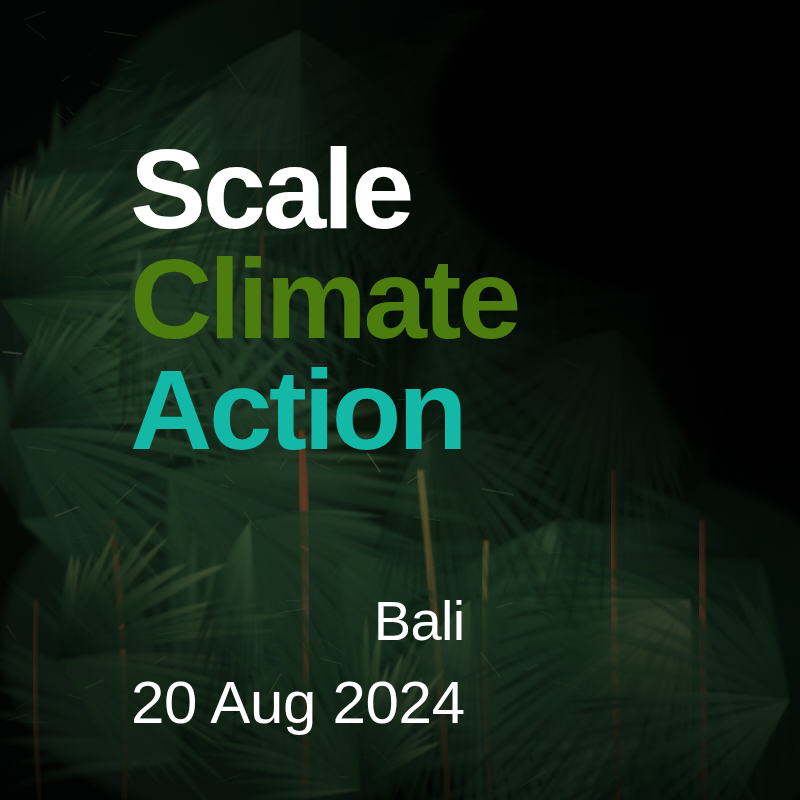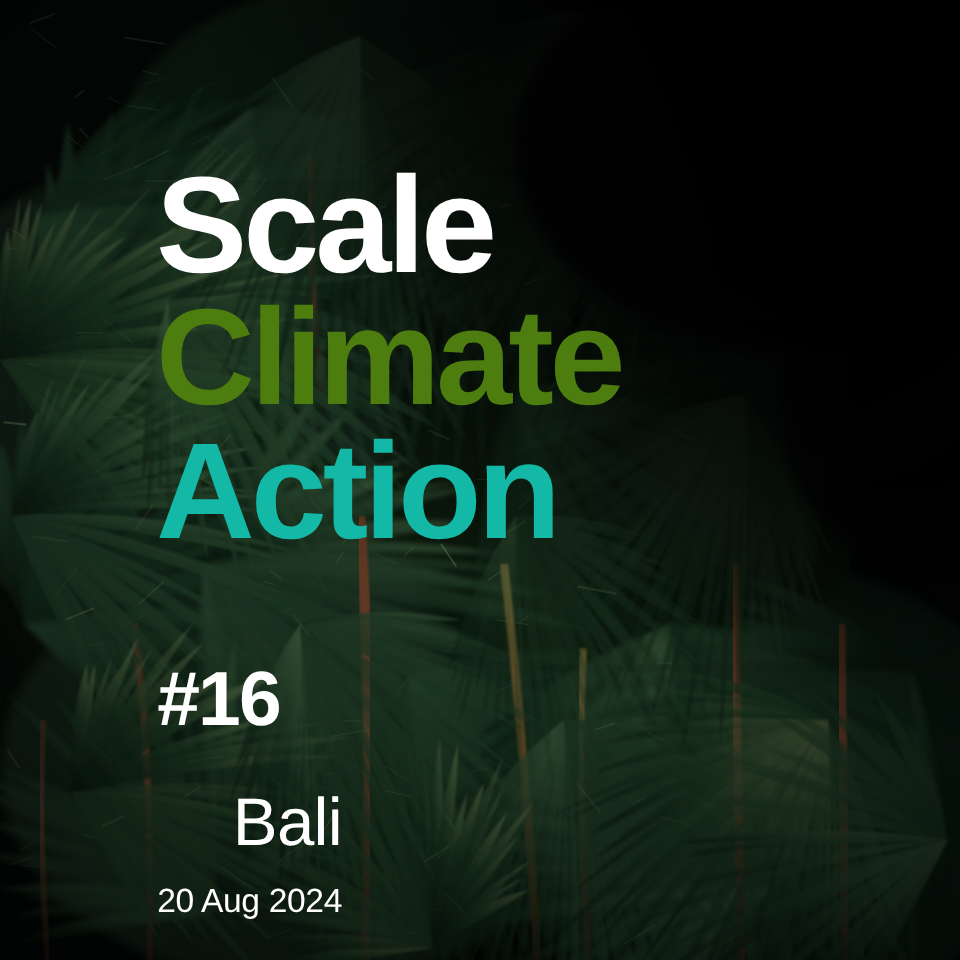--- a/index.html
+++ b/index.html
@@ -84,21 +84,21 @@
   }
   .meta-place {
     font-size: 56px;
     font-weight: 400;
     letter-spacing: -0.6px;
     line-height: 1;
     margin: 43px 0 0 0;
     text-align: right;
   }
   .meta-date {
-    font-size: 28px;
+    font-size: 60px;
     font-weight: 400;
     letter-spacing: -0.3px;
     line-height: 1;
     margin: 24px 0 0 0;
   }
 </style>
 </head>
 <body>
 
 <div id="poster">
@@ -1331,18 +1331,17 @@
     </svg>
   </div>
 
   <div id="titles">
     <span class="headline l1">Scale</span>
     <span class="headline l2">Climate</span>
     <span class="headline l3">Action</span>
   </div>
 
   <div id="meta">
-    <p class="meta-number">#16</p>
     <p class="meta-place">Bali</p>
     <p class="meta-date">20 Aug 2024</p>
   </div>
 
 </div>
 
 </body></html>

